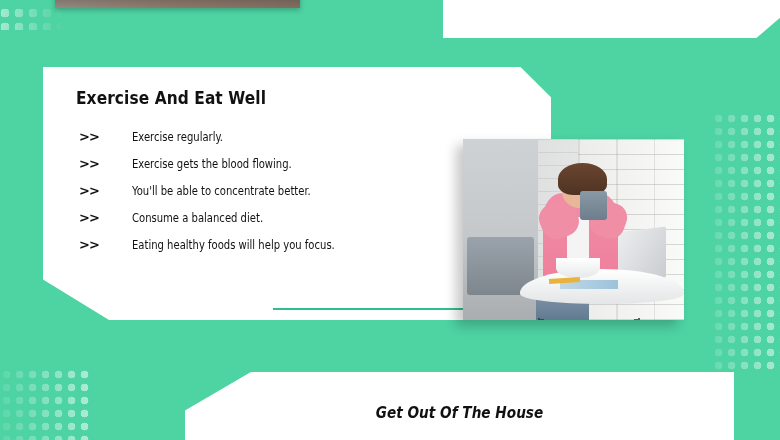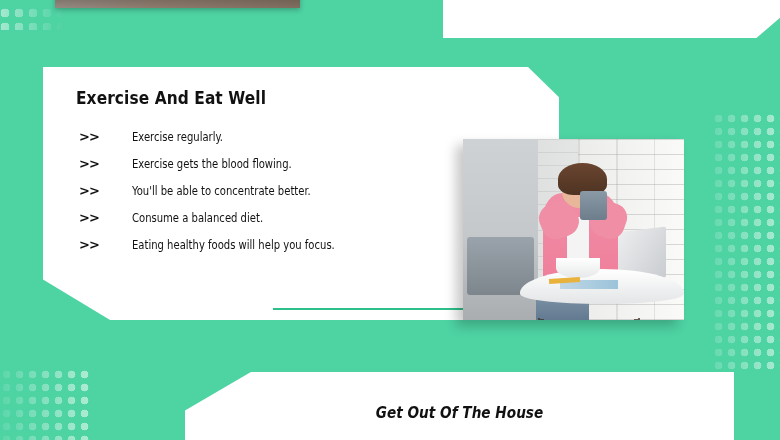--- a/index.html
+++ b/index.html
@@ -52,21 +52,20 @@
     content:"";position:absolute;left:0;right:0;bottom:0;height:26px;
     background:linear-gradient(to bottom, rgba(60,48,40,.85), rgba(80,64,52,.55));
   }
 
   
   .main-card{
     position:absolute;left:43px;top:67px;width:508px;height:253px;
     background:#ffffff;
     clip-path:polygon(0 0, 94% 0, 100% 12%, 100% 100%, 13% 100%, 0 84%);
     box-shadow:0 3px 9px rgba(0,0,0,.07);
-    padding-left:8px;
   }
   .card-title{
     position:absolute;left:33px;top:21px;
     font-family:"DejaVu Sans",sans-serif;
     font-weight:700;font-size:17.5px;letter-spacing:.1px;
     color:#111;white-space:nowrap;
     transform:scaleX(.88);transform-origin:left center;
   }
   .bullet-list{
     position:absolute;left:36px;top:62px;width:420px;

